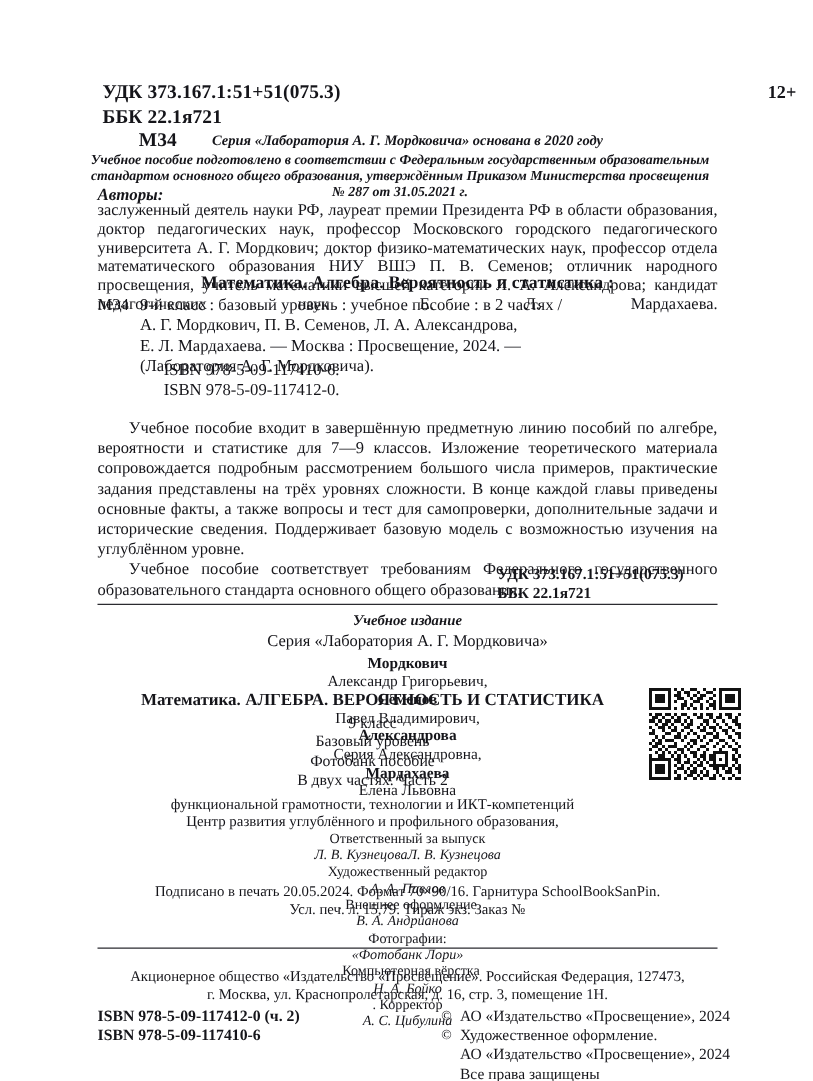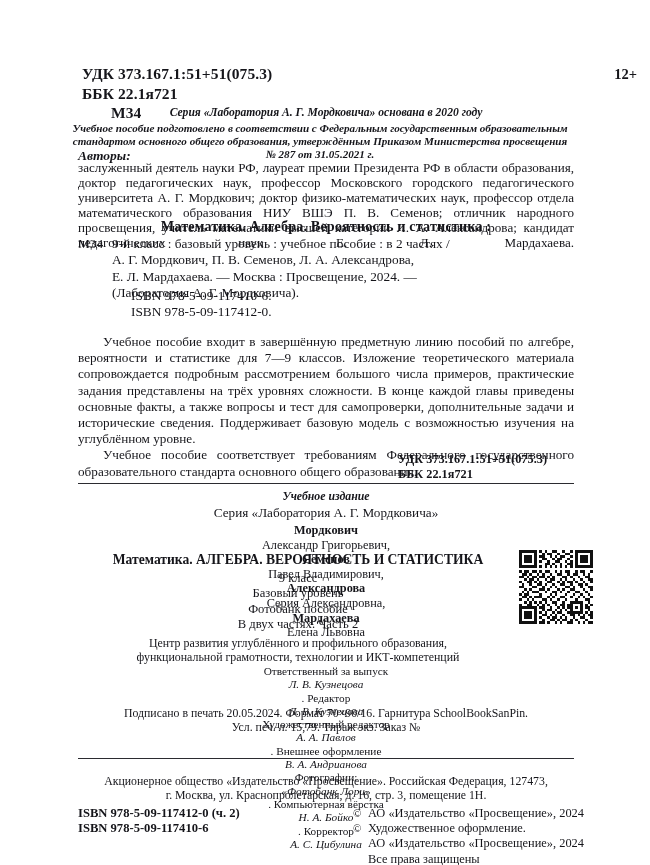--- a/index.html
+++ b/index.html
@@ -309,22 +309,22 @@
   </div>
 
   <div class="blk" id="edition-meta">
     <span>9 класс</span>
     <span>Базовый уровень</span>
     <span>Фотобанк пособие</span>
     <span>В двух частях. Часть 2</span>
   </div>
 
   <div class="blk" id="edition-center">
+    <span>функциональной грамотности, технологии и ИКТ-компетенций</span>
     <span>Центр развития углублённого и профильного образования,</span>
-    <span>функциональной грамотности, технологии и ИКТ-компетенций</span>
   </div>
 
   <div class="blk" id="qr-code">
     <svg viewBox="0 0 29 29" shape-rendering="crispEdges" aria-hidden="true">
       <rect width="29" height="29" fill="#ffffff"></rect>
       <g fill="#111111">
 
         <rect x="0" y="0" width="7" height="1"></rect>
           <rect x="0" y="6" width="7" height="1"></rect>
         <rect x="0" y="0" width="1" height="7"></rect>
@@ -573,21 +573,21 @@
           <rect x="16" y="28" width="1" height="1"></rect>
         <rect x="19" y="28" width="2" height="1"></rect>
           <rect x="23" y="28" width="1" height="1"></rect>
         <rect x="25" y="28" width="1" height="1"></rect>
           <rect x="27" y="28" width="2" height="1"></rect>
       </g>
     </svg>
   </div>
 
   <div class="blk" id="credits">
-    <span><span>Ответственный за выпуск </span><i>Л. В. Кузнецова</i><span>. Редактор </span><i>Л. В. Кузнецова</i></span>
+    <span><span>Ответственный за выпуск </span><i>Л. В. Кузнецова</i><i>Л. В. Кузнецова</i></span>
     <span><span>Художественный редактор </span><i>А. А. Павлов</i><span>. Внешнее оформление </span><i>В. А. Андрианова</i></span>
     <span><span>Фотографии: </span><i>«Фотобанк Лори»</i><span>. Компьютерная вёрстка </span><i>Н. А. Бойко</i><span>. Корректор </span><i>А. С. Цибулина</i></span>
   </div>
 
   <div class="blk" id="print-info">
     <span>Подписано в печать 20.05.2024. Формат  70×90/16. Гарнитура SchoolBookSanPin.</span>
     <span>Усл. печ. л. 15,79. Тираж            экз. Заказ №</span>
   </div>
 
   <div class="blk" id="publisher">

